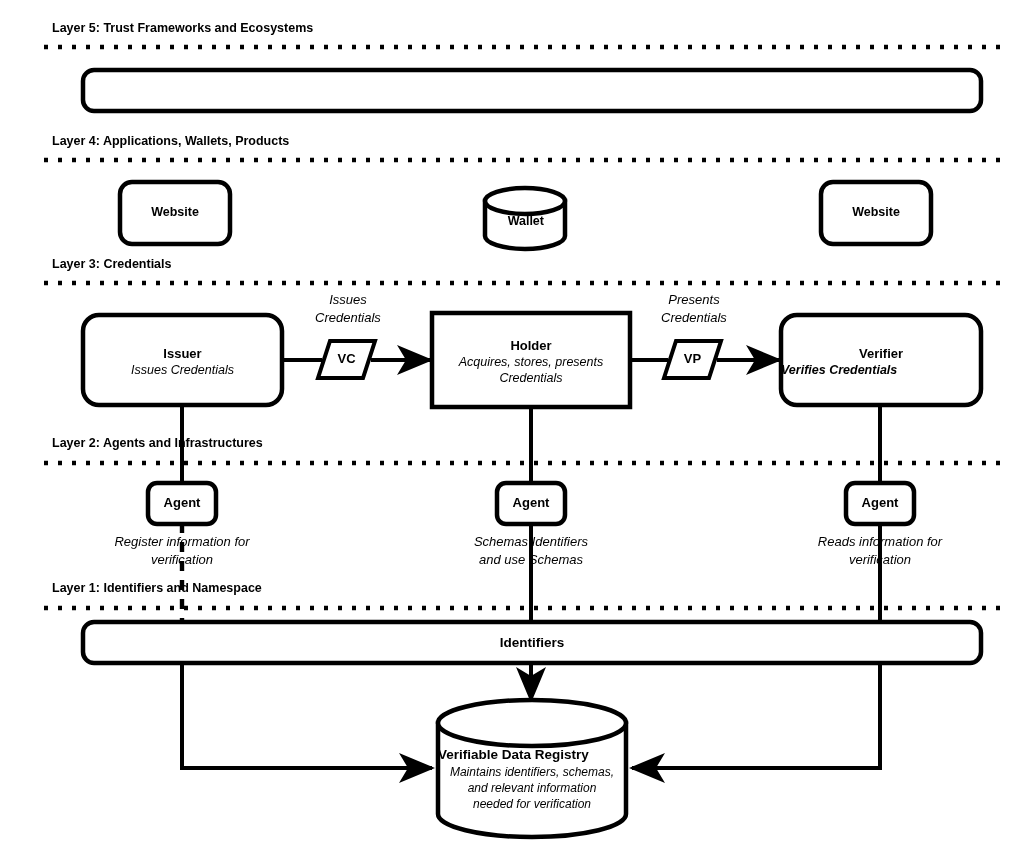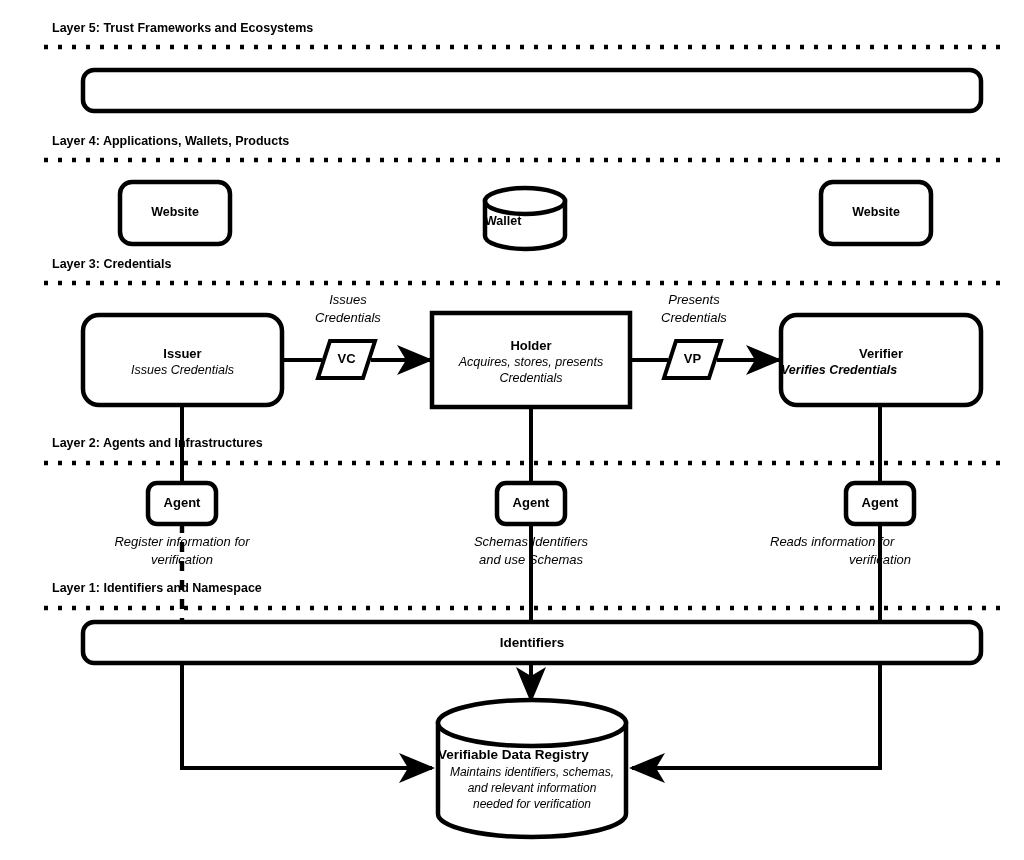--- a/index.html
+++ b/index.html
@@ -97,21 +97,21 @@
   </svg>
 
   <div style="position:absolute;left:52px;top:21px;" class="layer-lbl">Layer 5: Trust Frameworks and Ecosystems</div>
   <div style="position:absolute;left:52px;top:134px;" class="layer-lbl">Layer 4: Applications, Wallets, Products</div>
   <div style="position:absolute;left:52px;top:257px;" class="layer-lbl">Layer 3: Credentials</div>
   <div style="position:absolute;left:52px;top:436px;" class="layer-lbl">Layer 2: Agents and Infrastructures</div>
   <div style="position:absolute;left:52px;top:581px;" class="layer-lbl">Layer 1: Identifiers and Namespace</div>
 
 
   <div style="position:absolute;left:120px;top:205px;width:110px;text-align:center;" class="small-lbl">Website</div>
-  <div style="position:absolute;left:485px;top:214px;width:80px;text-align:left;" class="small-lbl">Wallet</div>
+  <div style="position:absolute;left:464px;top:214px;width:80px;text-align:right;" class="small-lbl">Wallet</div>
   <div style="position:absolute;left:821px;top:205px;width:110px;text-align:center;" class="small-lbl">Website</div>
 
   <div style="position:absolute;left:83px;top:346px;width:199px;text-align:center;" class="ttl">Issuer</div>
   <div style="position:absolute;left:83px;top:363px;width:199px;text-align:center;" class="sub">Issues Credentials</div>
 
   <div style="position:absolute;left:432px;top:338px;width:198px;text-align:center;" class="ttl">Holder</div>
   <div style="position:absolute;left:428px;top:355px;width:206px;text-align:center;" class="sub">Acquires, stores, presents</div>
   <div style="position:absolute;left:428px;top:371px;width:206px;text-align:center;" class="sub">Credentials</div>
 
   <div style="position:absolute;left:781px;top:346px;width:200px;text-align:center;" class="ttl">Verifier</div>
@@ -129,21 +129,21 @@
   <div style="position:absolute;left:148px;top:495px;width:68px;text-align:center;" class="ttl">Agent</div>
   <div style="position:absolute;left:497px;top:495px;width:68px;text-align:center;" class="ttl">Agent</div>
   <div style="position:absolute;left:846px;top:495px;width:68px;text-align:center;" class="ttl">Agent</div>
 
   <div style="position:absolute;left:72px;top:534px;width:220px;text-align:center;" class="edge-lbl">Register information for</div>
   <div style="position:absolute;left:72px;top:552px;width:220px;text-align:center;" class="edge-lbl">verification</div>
 
   <div style="position:absolute;left:421px;top:534px;width:220px;text-align:center;" class="edge-lbl">Schemas Identifiers</div>
   <div style="position:absolute;left:421px;top:552px;width:220px;text-align:center;" class="edge-lbl">and use Schemas</div>
 
-  <div style="position:absolute;left:770px;top:534px;width:220px;font-style:italic;" class="edge-lbl">Reads information for</div>
+  <div style="position:absolute;left:770px;top:534px;width:220px;text-align:center;font-style:italic;" class="edge-lbl">Reads information for</div>
   <div style="position:absolute;left:770px;top:552px;width:220px;text-align:center;" class="edge-lbl">verification</div>
 
   <div style="position:absolute;left:83px;top:635px;width:898px;text-align:center;" class="box-lbl">Identifiers</div>
 
   <div style="position:absolute;left:438px;top:747px;width:188px;" class="box-lbl">Verifiable Data Registry</div>
   <div style="position:absolute;left:434px;top:765px;width:196px;text-align:center;font-style:italic;font-size:12px;">Maintains identifiers, schemas,</div>
   <div style="position:absolute;left:434px;top:781px;width:196px;text-align:center;font-style:italic;font-size:12px;">and relevant information</div>
   <div style="position:absolute;left:434px;top:797px;width:196px;text-align:center;font-style:italic;font-size:12px;">needed for verification</div>
 
 </div>

